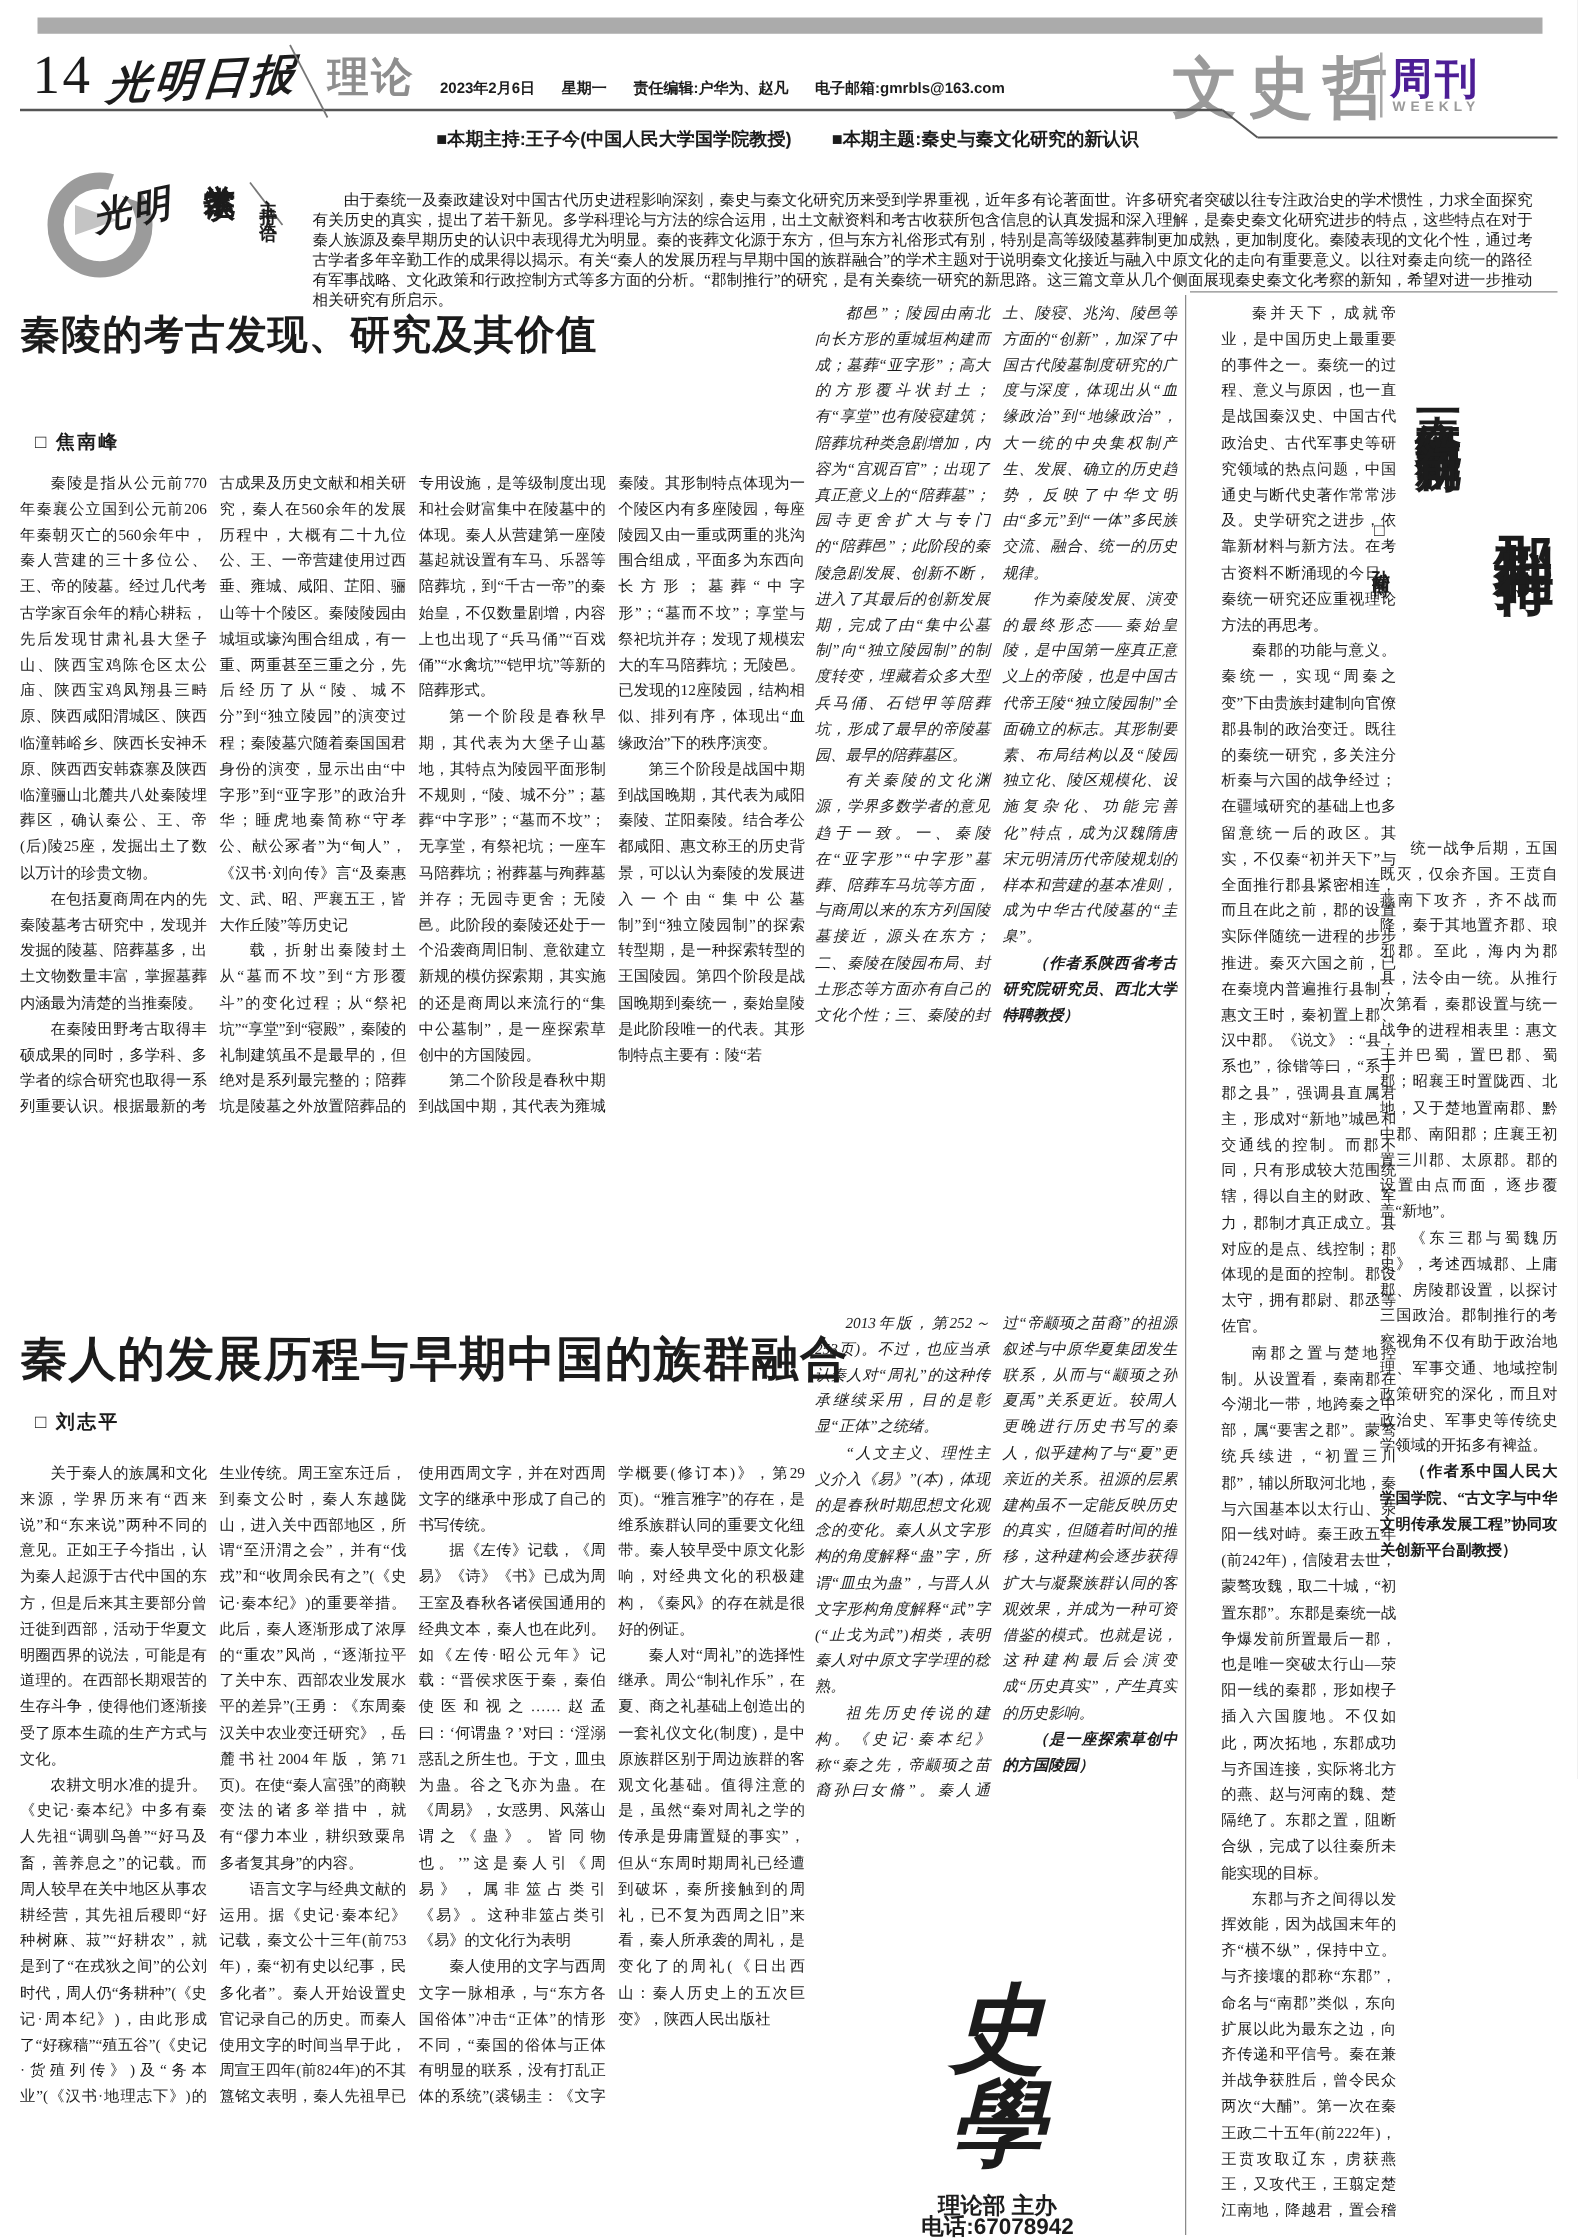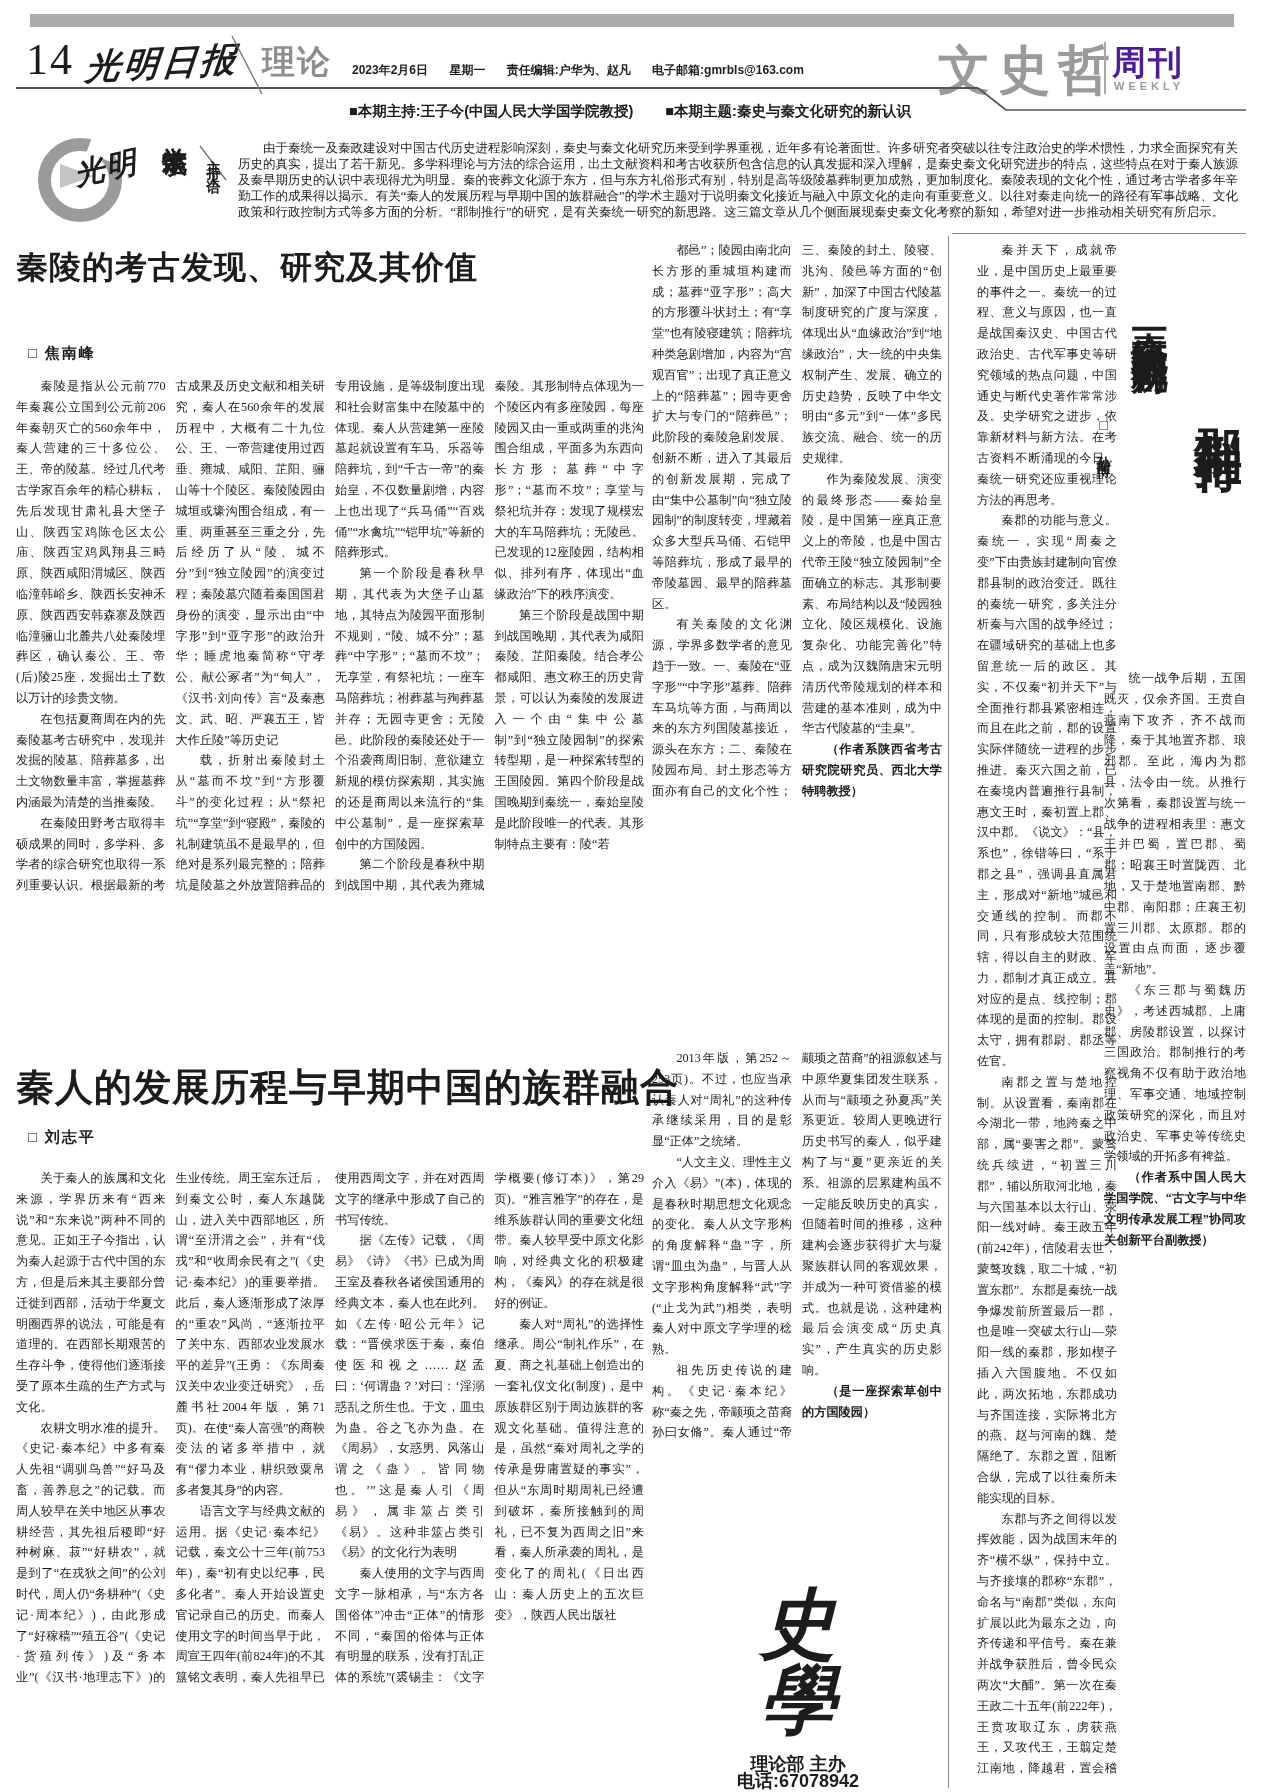--- a/index.html
+++ b/index.html
@@ -30,28 +30,28 @@
   .ring-cut{position:absolute;left:60px;top:2px;width:26px;height:26px;background:#fff;transform:rotate(20deg);}
   .pencil{position:absolute;left:30px;top:34px;width:0;height:0;
           border-top:12px solid transparent;border-bottom:12px solid transparent;border-left:34px solid #c4c4c4;}
   .forum-script{position:absolute;left:44px;top:18px;font-size:30px;font-weight:900;font-style:italic;
                 transform:rotate(-12deg);letter-spacing:2px;}
   .forum-title{position:absolute;left:128px;top:-2px;writing-mode:vertical-rl;height:108px;
                font-size:25px;font-weight:900;letter-spacing:1px;}
   .forum-label{left:204px;top:148px;writing-mode:vertical-rl;font-size:14px;font-weight:700;letter-spacing:7px;}
   .forum-intro{left:238px;top:141px;width:1000px;font-size:12.5px;line-height:15.9px;
                text-align:justify;}
-  .forum-intro p{margin:0;text-indent:2em;}
+  .forum-intro p{margin:12px;text-indent:2em;}
   
   .a-title{font-weight:900;letter-spacing:1px;white-space:nowrap;}
   .a-author{font-size:15px;font-weight:700;letter-spacing:2px;}
   .a-body{font-size:12.2px;line-height:20.8px;text-align:justify;column-gap:10px;overflow:hidden;}
   .a-body p{margin:0;text-indent:2em;}
   .cols4{column-count:4;}
-  .cols2{column-count:2;}
+  .cols2{column-count:2;font-style:italic;}
   .cols1{column-count:1;}
   .has-attrib p:last-child{font-weight:800;}
   
   .vdivider{left:948px;top:236px;width:1px;height:1552px;background:#8a8a8a;}
   .a3-toprule{left:952px;top:233px;width:294px;height:1px;background:#8a8a8a;}
   .a3-titleblock{left:1104px;top:240px;width:142px;height:420px;}
   .a3-title-main{position:absolute;right:-4px;top:150px;writing-mode:vertical-rl;
                  font-size:48px;font-weight:900;letter-spacing:6px;}
   .a3-title-sub{position:absolute;left:20px;top:64px;writing-mode:vertical-rl;
                 font-size:37px;font-weight:900;letter-spacing:3px;}

